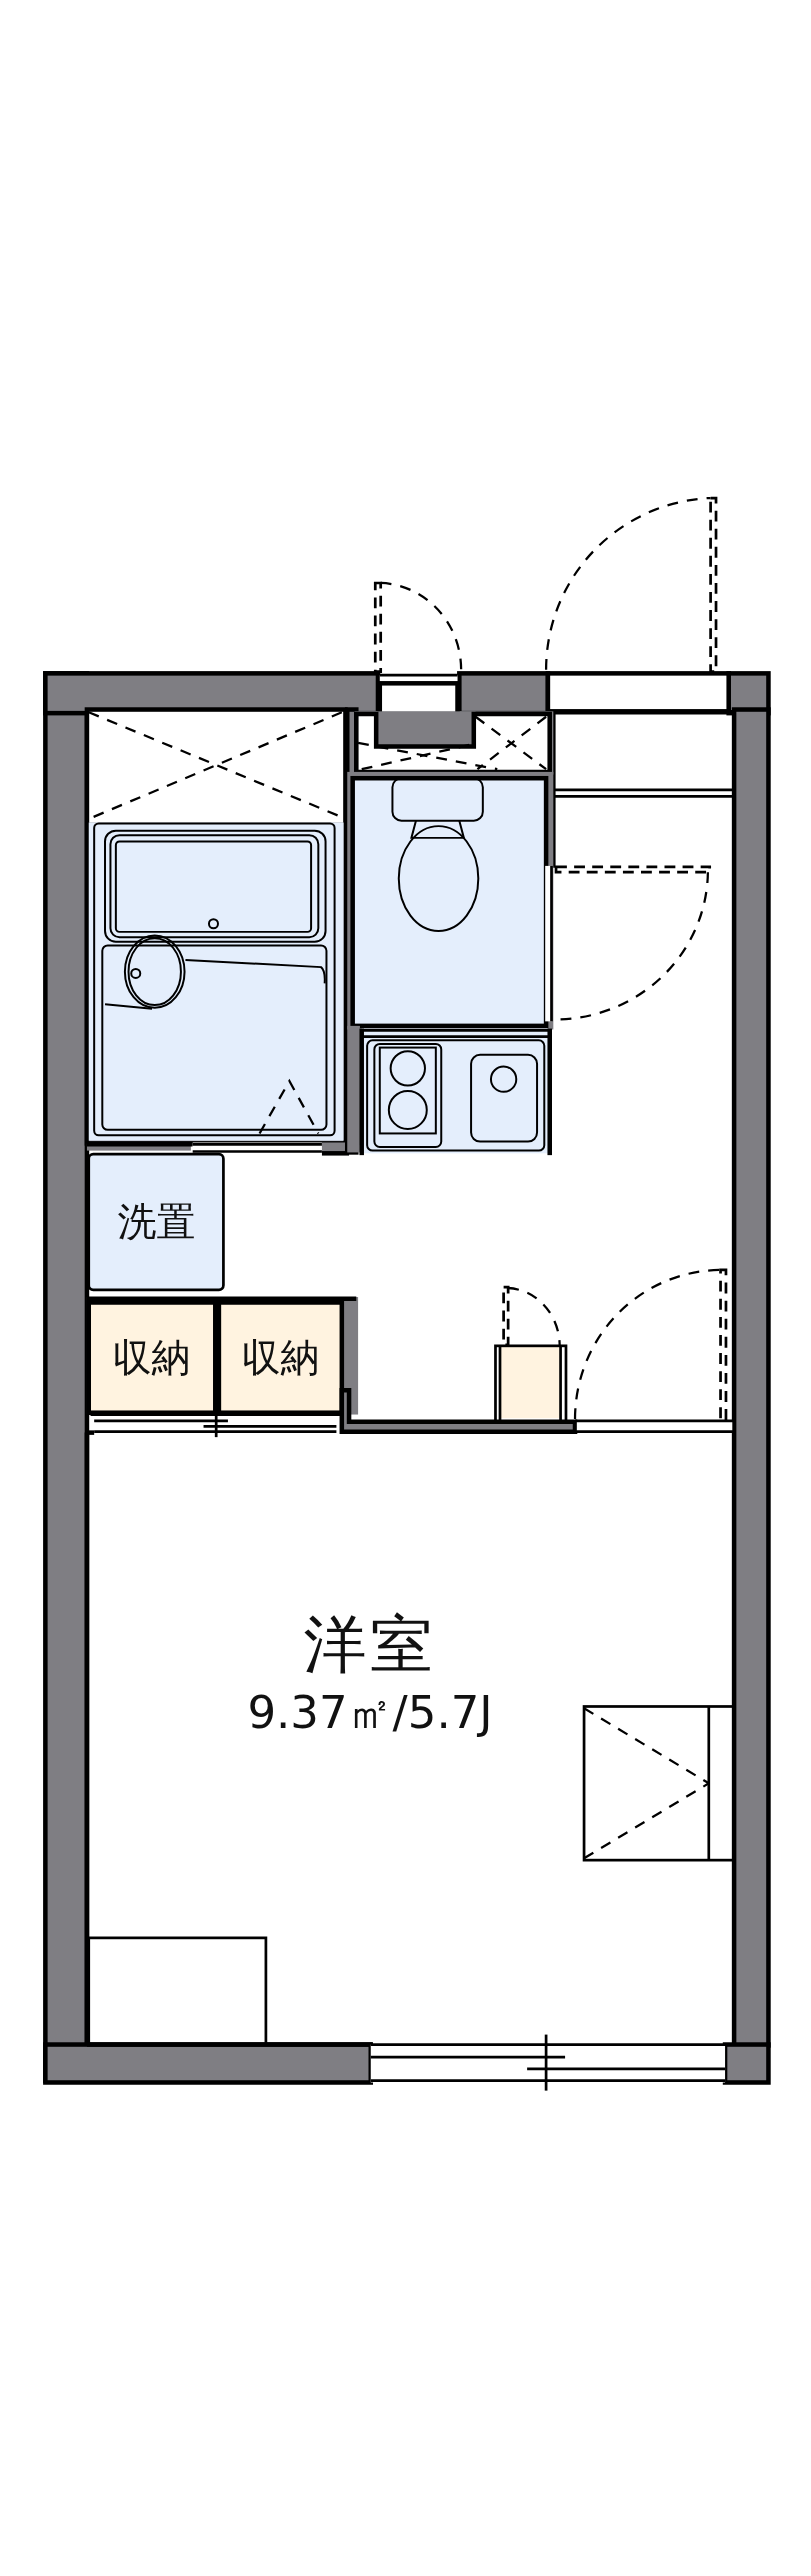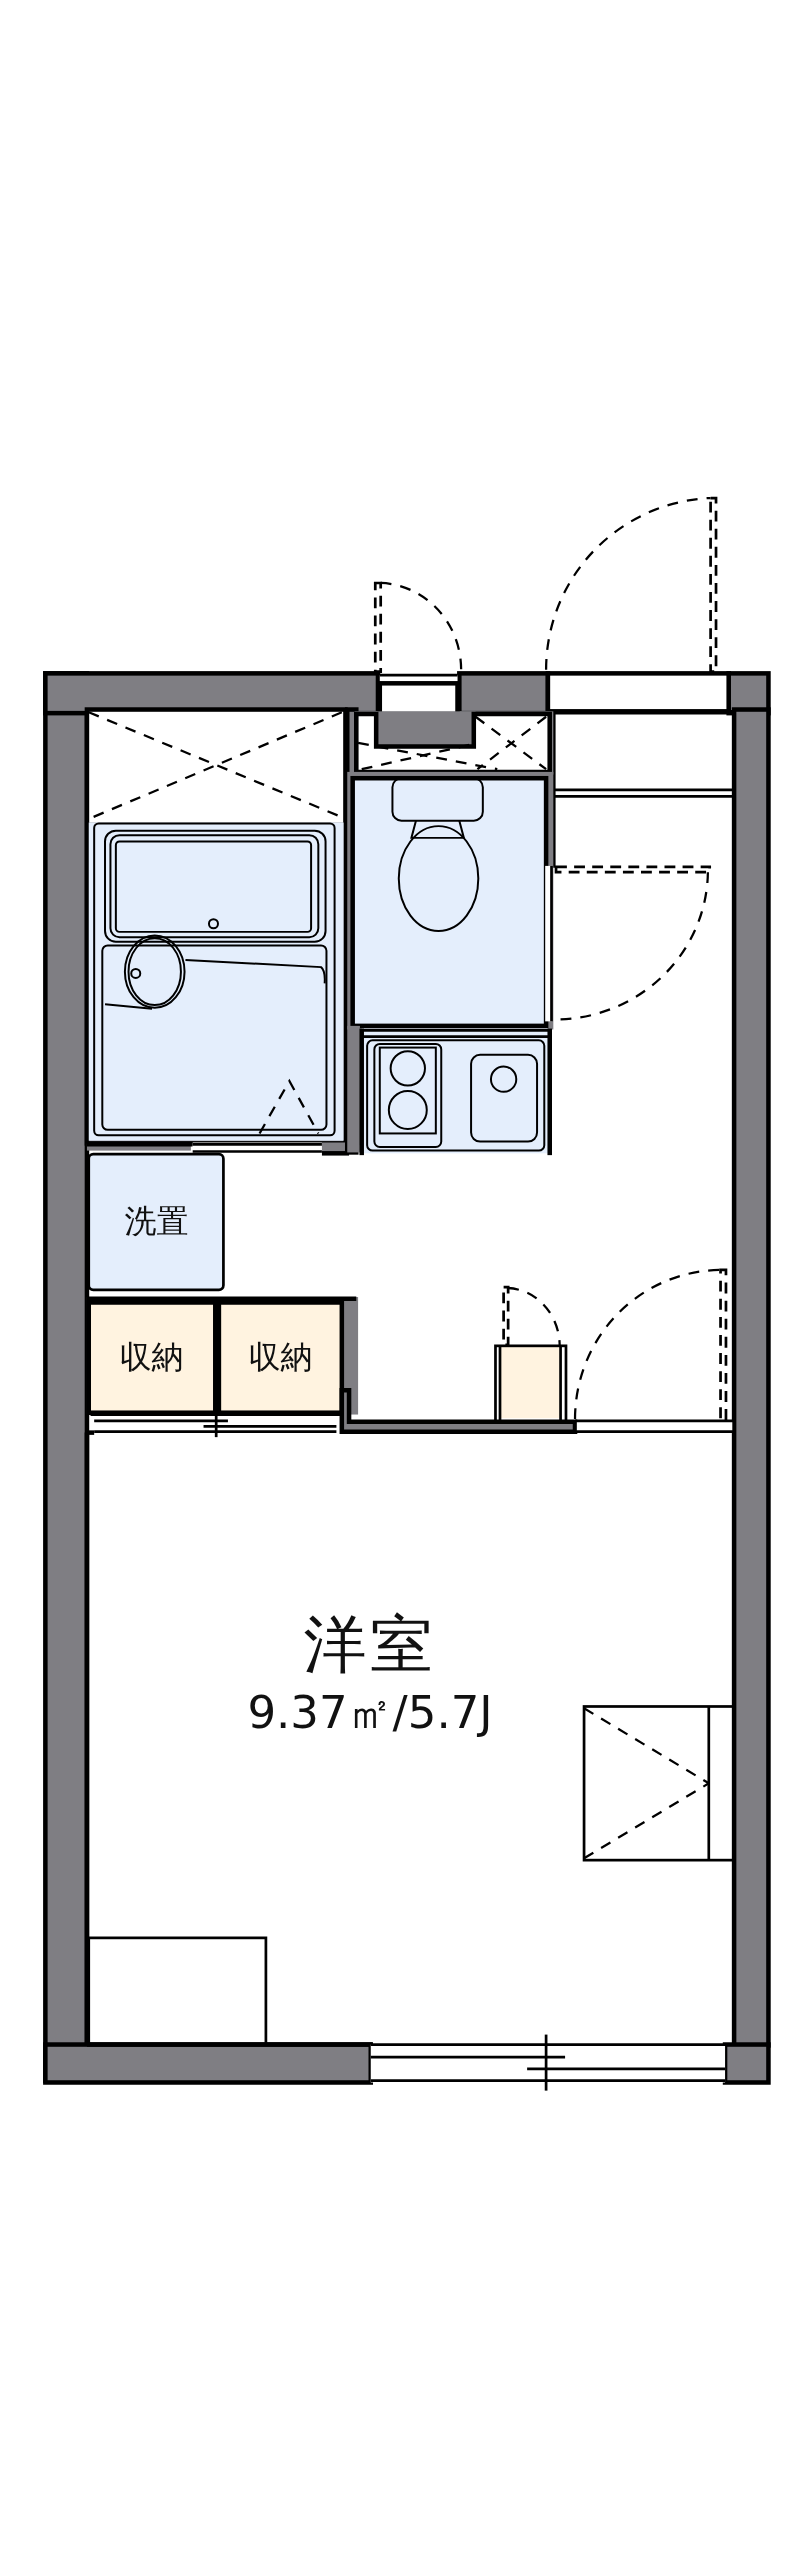--- a/index.html
+++ b/index.html
@@ -17,21 +17,21 @@
   .white { fill: #ffffff; }
   .label {
     position: absolute;
     font-family: "DejaVu Sans", "Liberation Sans", sans-serif;
     color: #111;
     white-space: nowrap;
     text-align: center;
   }
   .label-room { font-size: 63px; left: 0; width: 812px; top: 1609px; line-height: 72px; letter-spacing: 3.6px; }
   .label-area { font-size: 45px; left: 0; width: 812px; top: 1686px; line-height: 54px; }
-  .label-small { font-size: 32px; line-height: 45px; }
+  .label-small { font-size: 39px; line-height: 45px; }
 </style>
 </head>
 <body>
 
 <svg id="plan" viewBox="0 0 898 2850" xmlns="http://www.w3.org/2000/svg">
 
   <g>
 
     <rect class="wall" x="50" y="745" width="46" height="1557"></rect>
 

